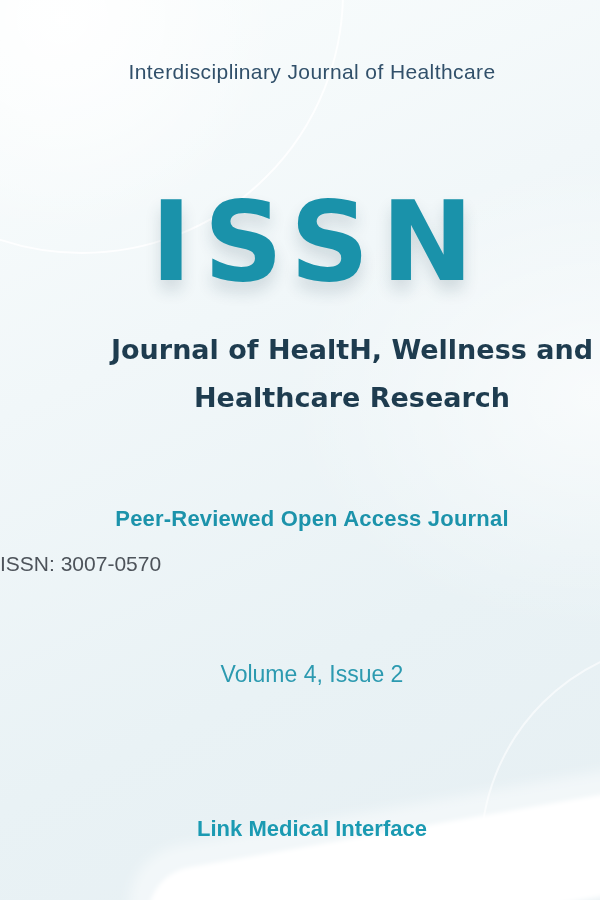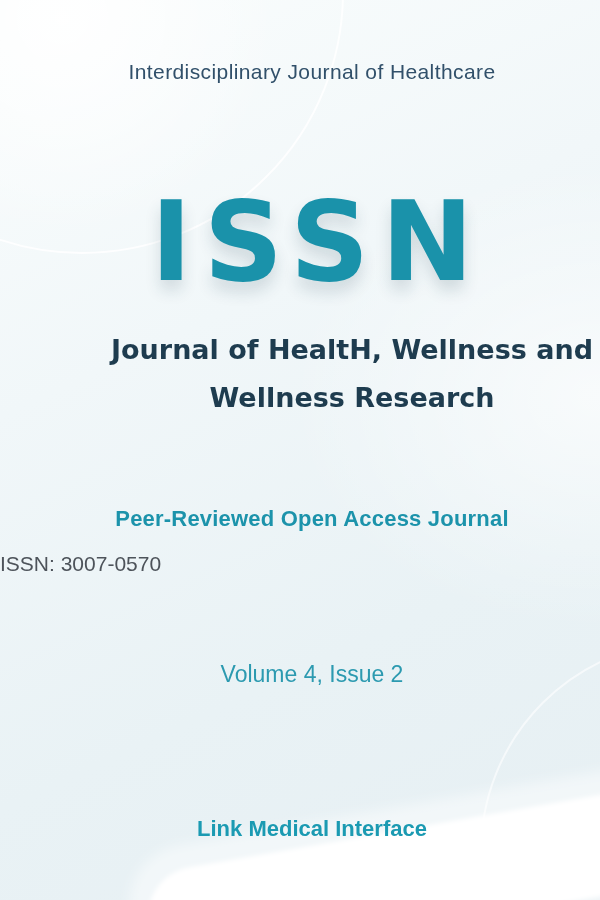--- a/index.html
+++ b/index.html
@@ -114,21 +114,21 @@
   <div class="ring-bottom-right"></div>
   <div class="swoosh-soft"></div>
   <div class="swoosh-main"></div>
 
   <div class="masthead">Interdisciplinary Journal of Healthcare</div>
 
   <div class="logo">ISSN</div>
 
   <div class="journal-title">
     <span>Journal of HealtH, Wellness and</span><br>
-    <span>Wellness Research</span>
+    <span>Healthcare Research</span>
   </div>
 
   <div class="access-line">Peer-Reviewed Open Access Journal</div>
 
   <div class="issn-line">ISSN: 3007-0570</div>
 
   <div class="volume-line">Volume 4, Issue 2</div>
 
 
   <div class="publisher-line">Link Medical Interface</div>

